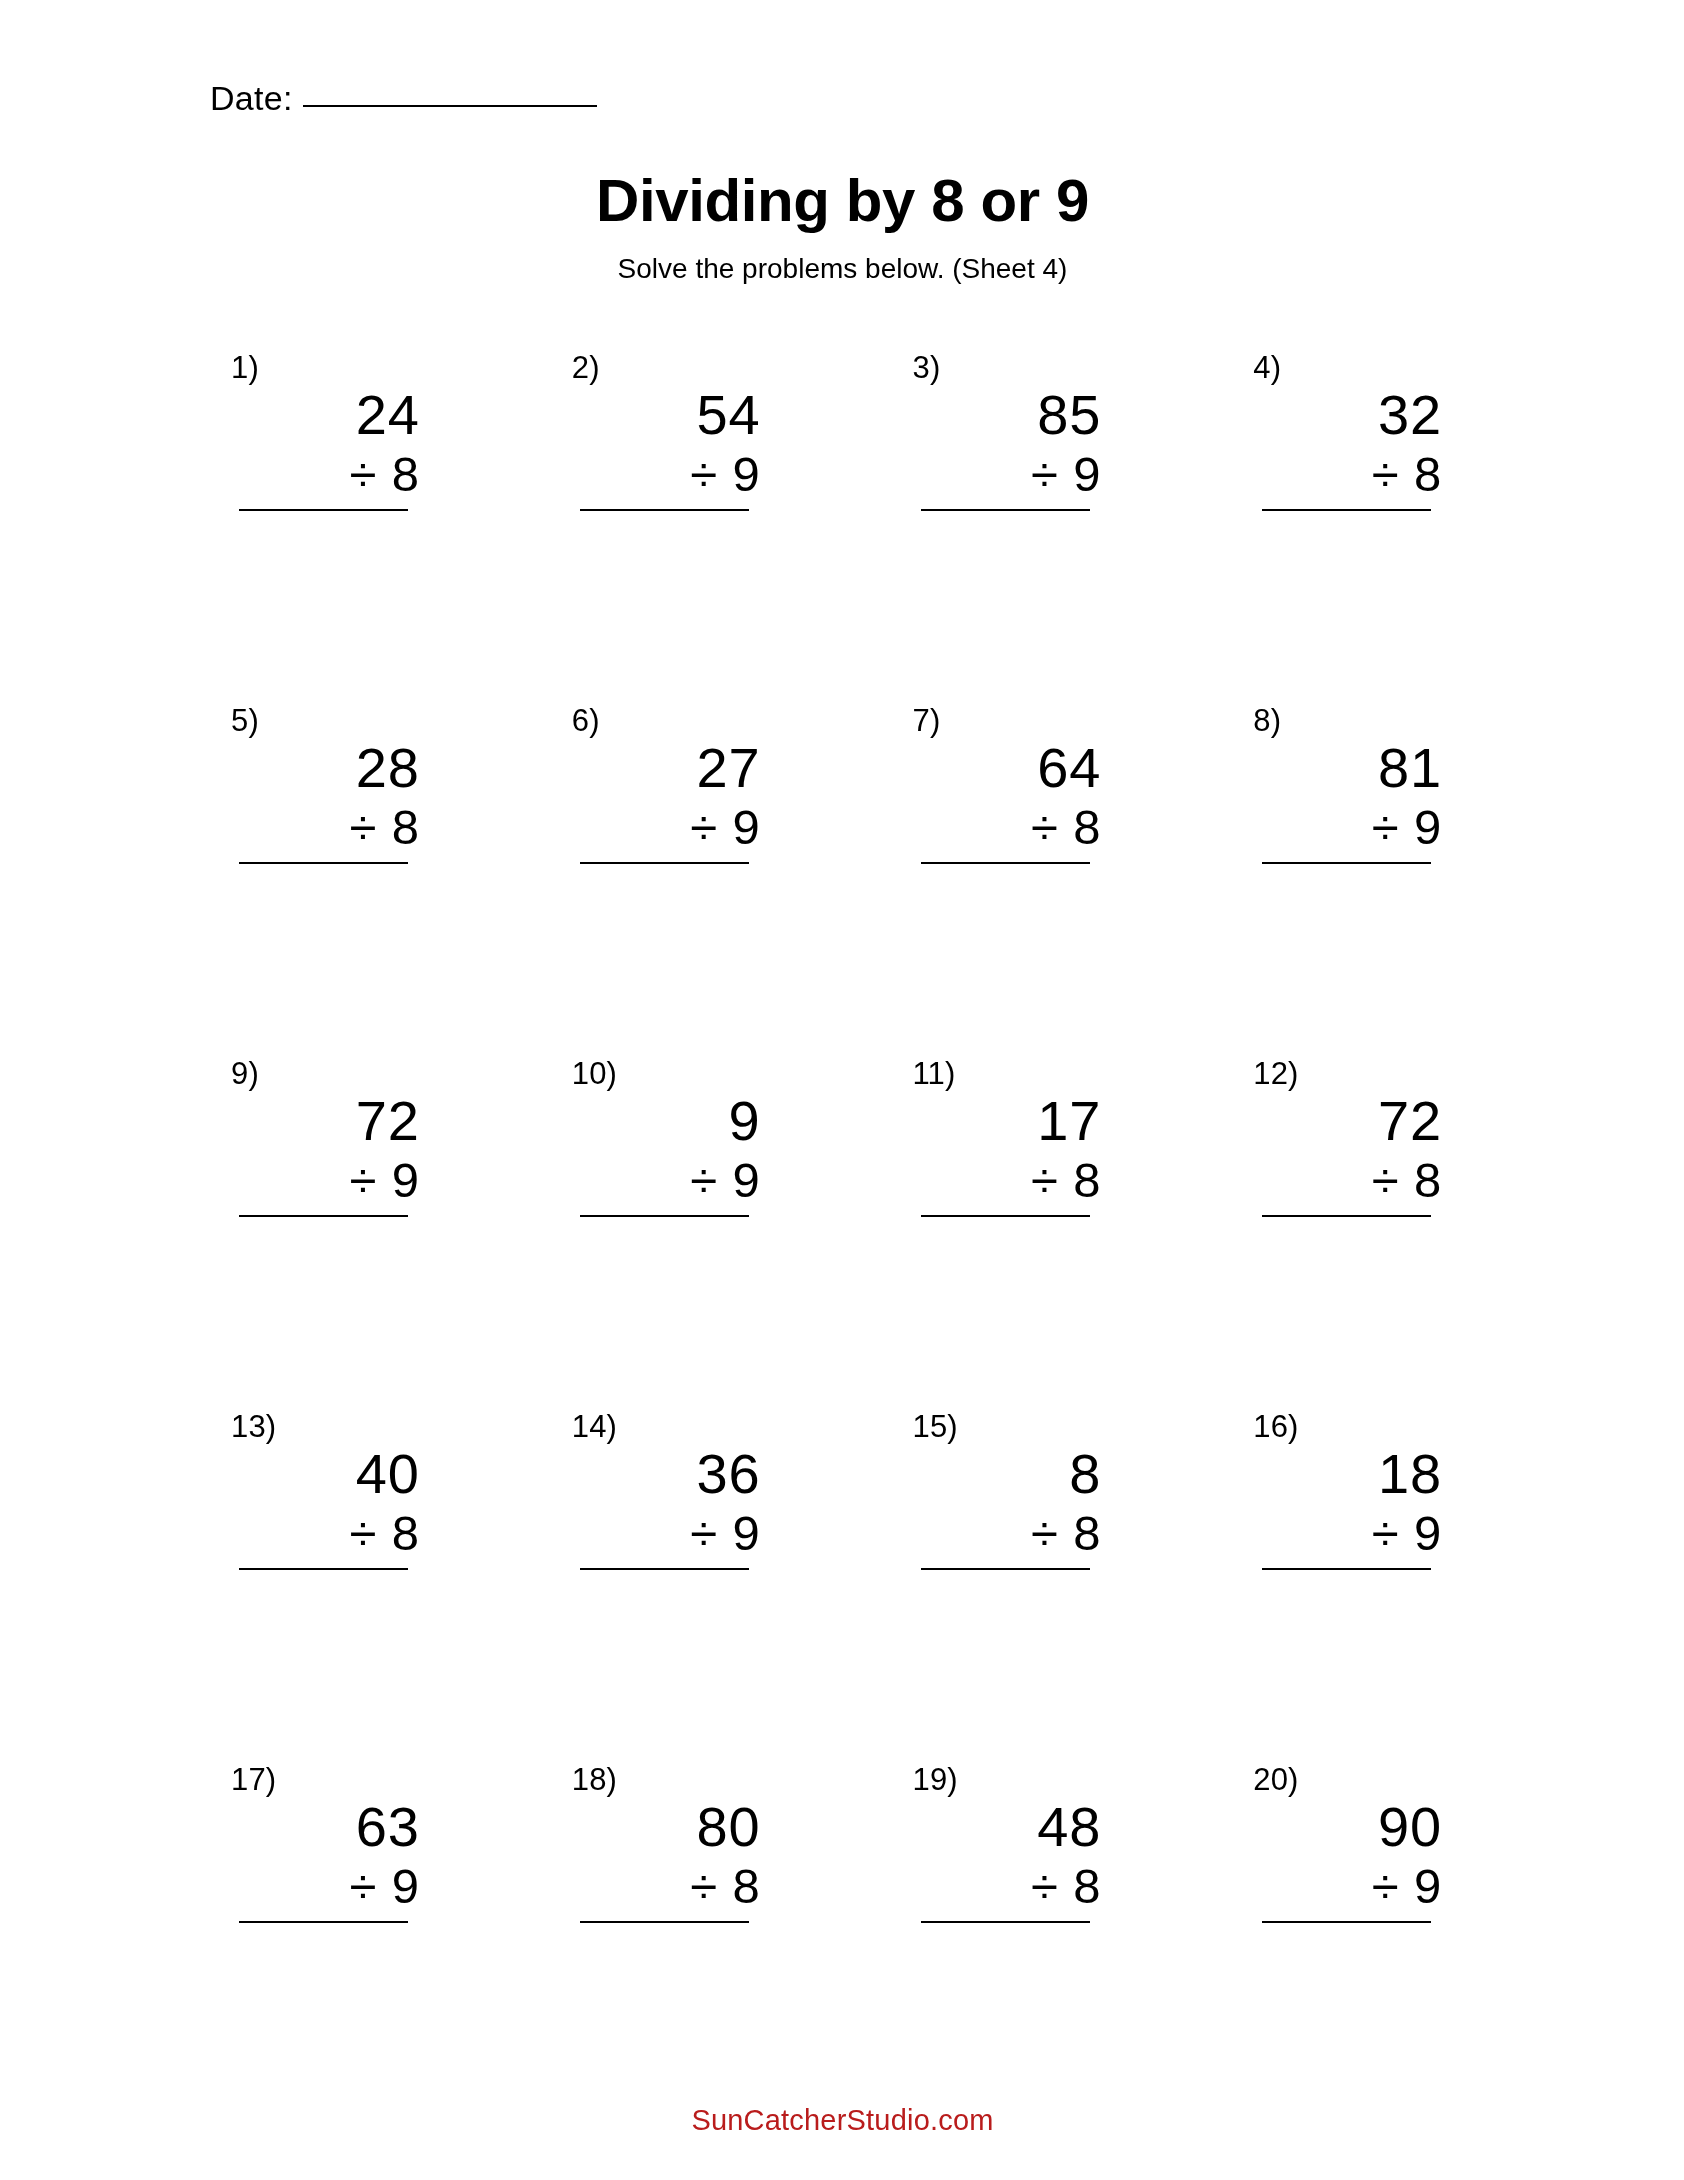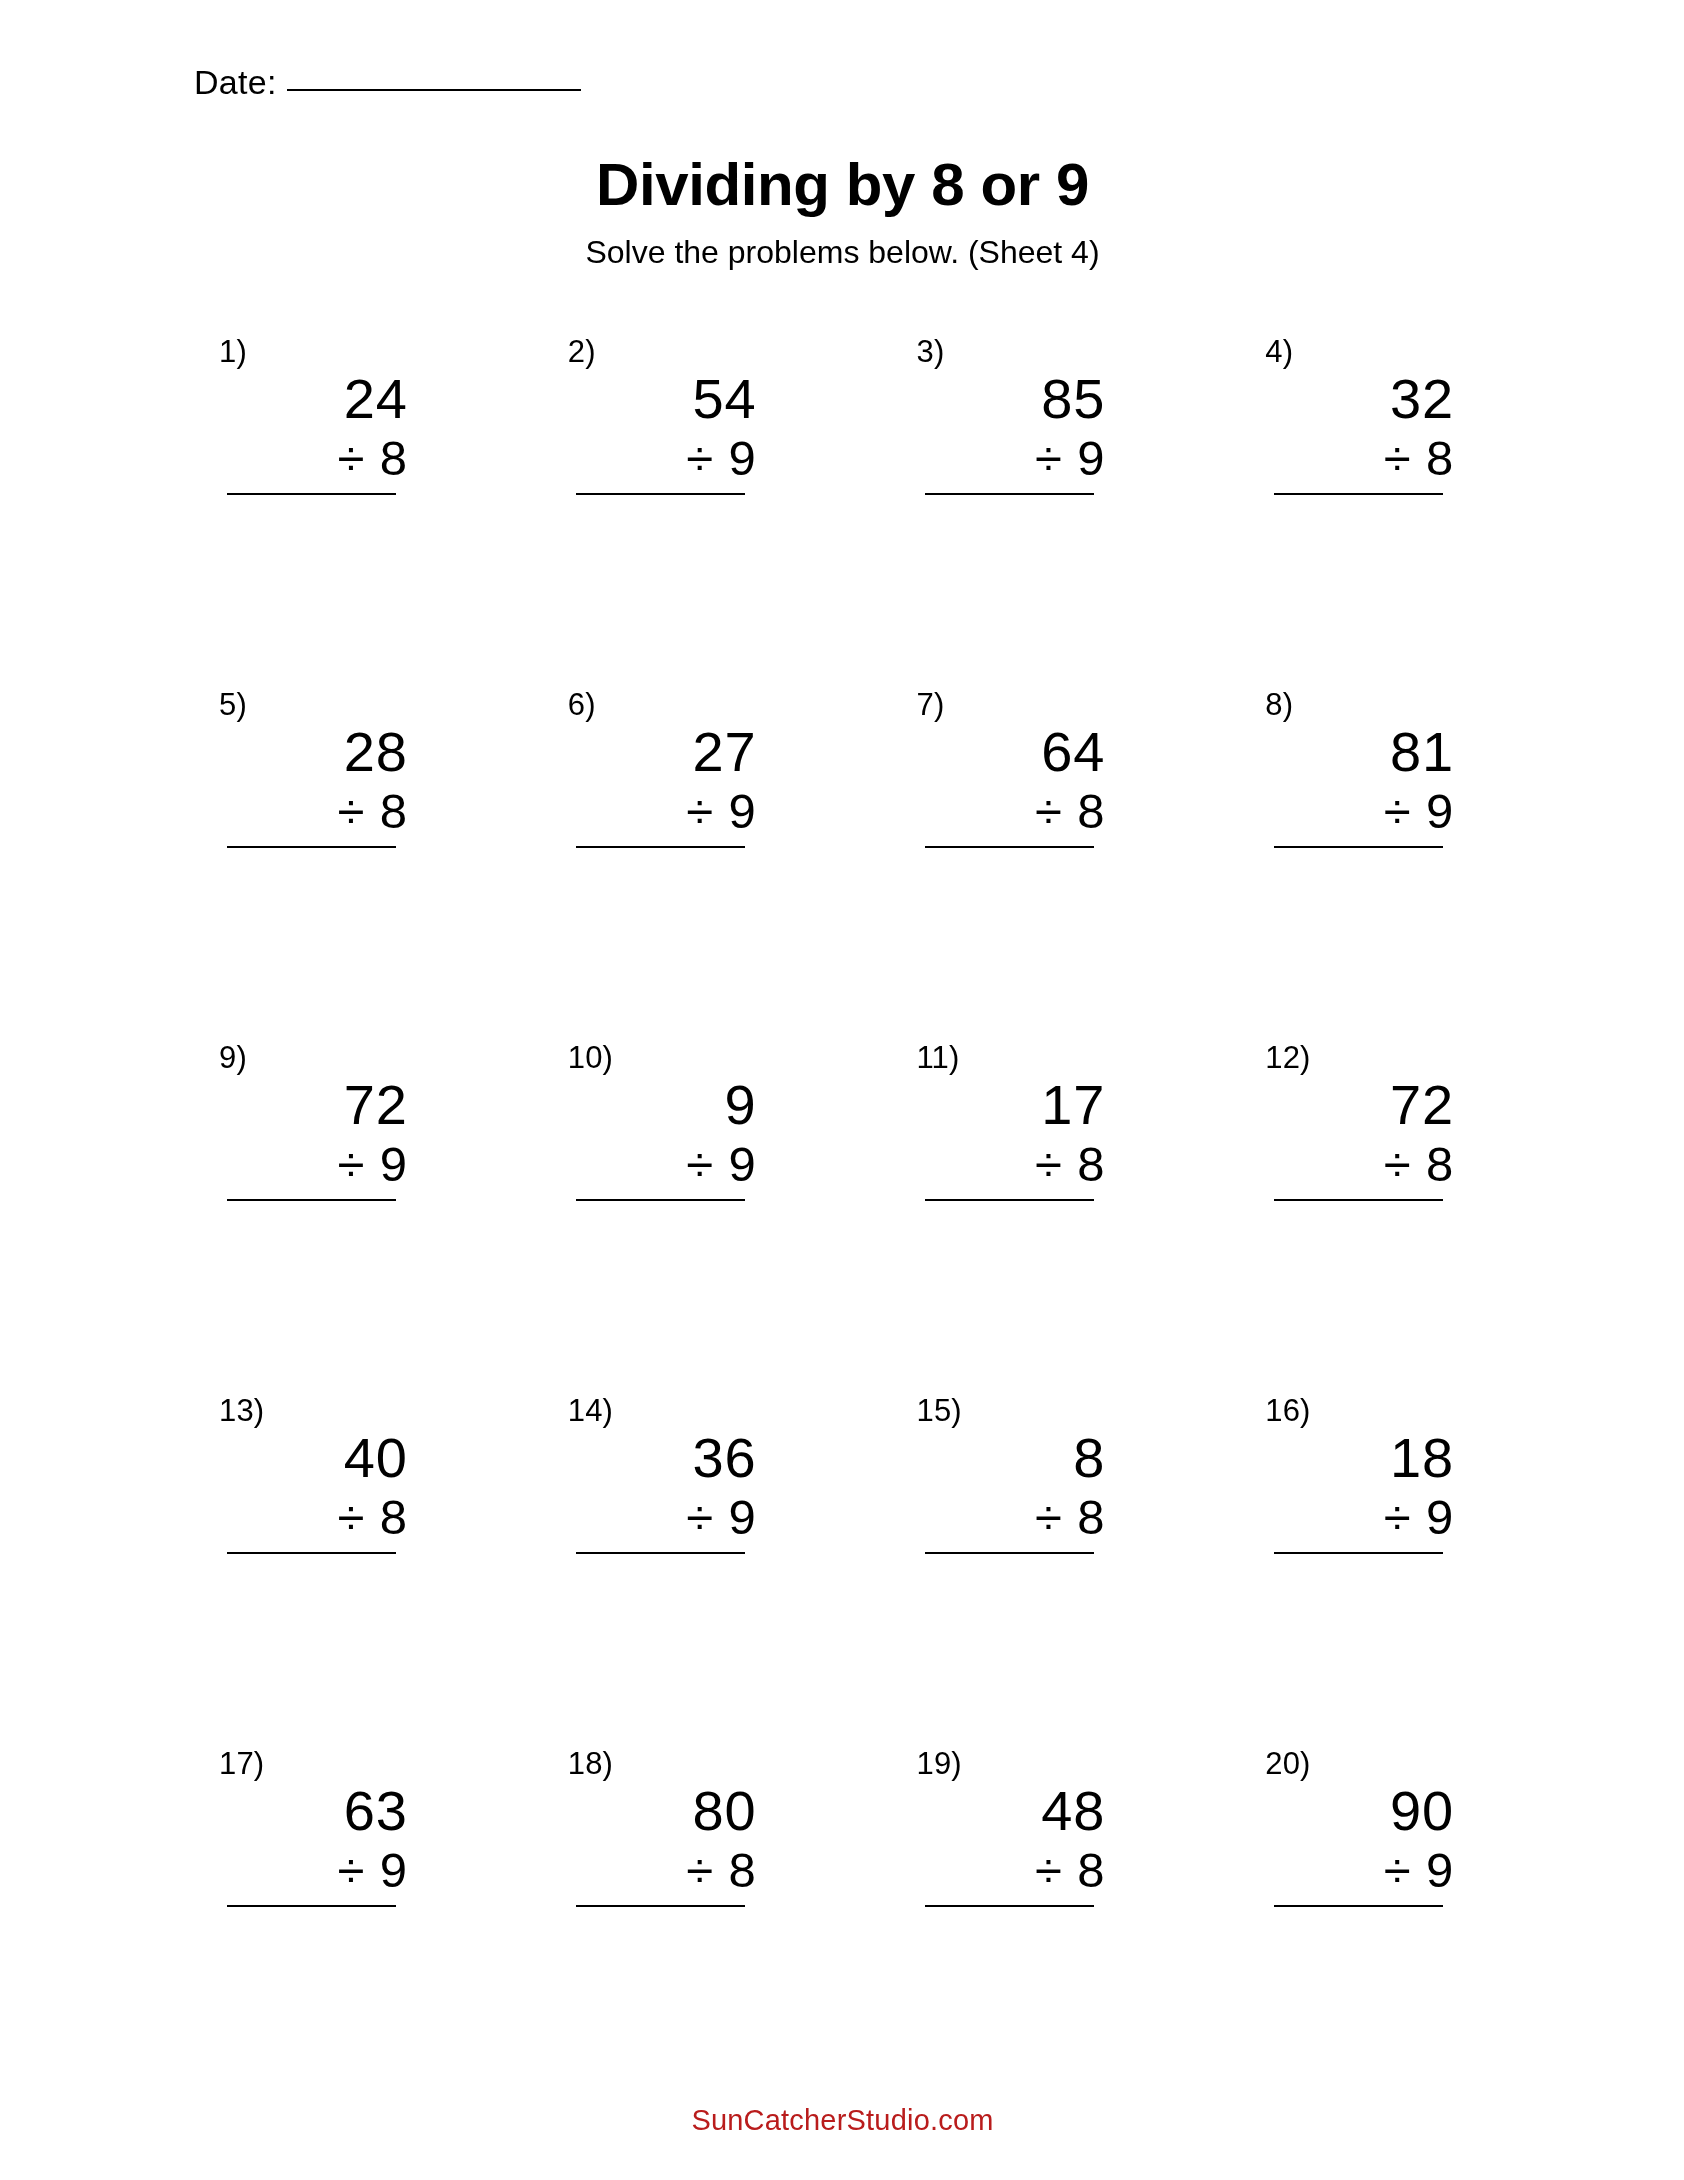--- a/index.html
+++ b/index.html
@@ -13,21 +13,21 @@
     font-family: "Liberation Sans", sans-serif;
     color: #000000;
     position: relative;
     overflow: hidden;
   }
   .page {
     width: 1685px;
     height: 2181px;
     position: relative;
     box-sizing: border-box;
-    padding: 0;
+    padding: 16px;
   }
 
   
   .header-row {
     display: flex;
     align-items: flex-end;
     padding: 99px 0 0 0;
     height: 51px;
     box-sizing: border-box;
   }
@@ -59,21 +59,21 @@
   .title {
     text-align: center;
     font-size: 60px;
     font-weight: bold;
     letter-spacing: -0.4px;
     margin-top: 48px;
     line-height: 75px;
   }
   .subtitle {
     text-align: center;
-    font-size: 32px;
+    font-size: 28px;
     margin-top: 12px;
     line-height: 37px;
   }
 
   
   .grid {
     margin-top: 65px;
     display: grid;
     grid-template-columns: repeat(4, 1fr);
     grid-auto-rows: 353px;

